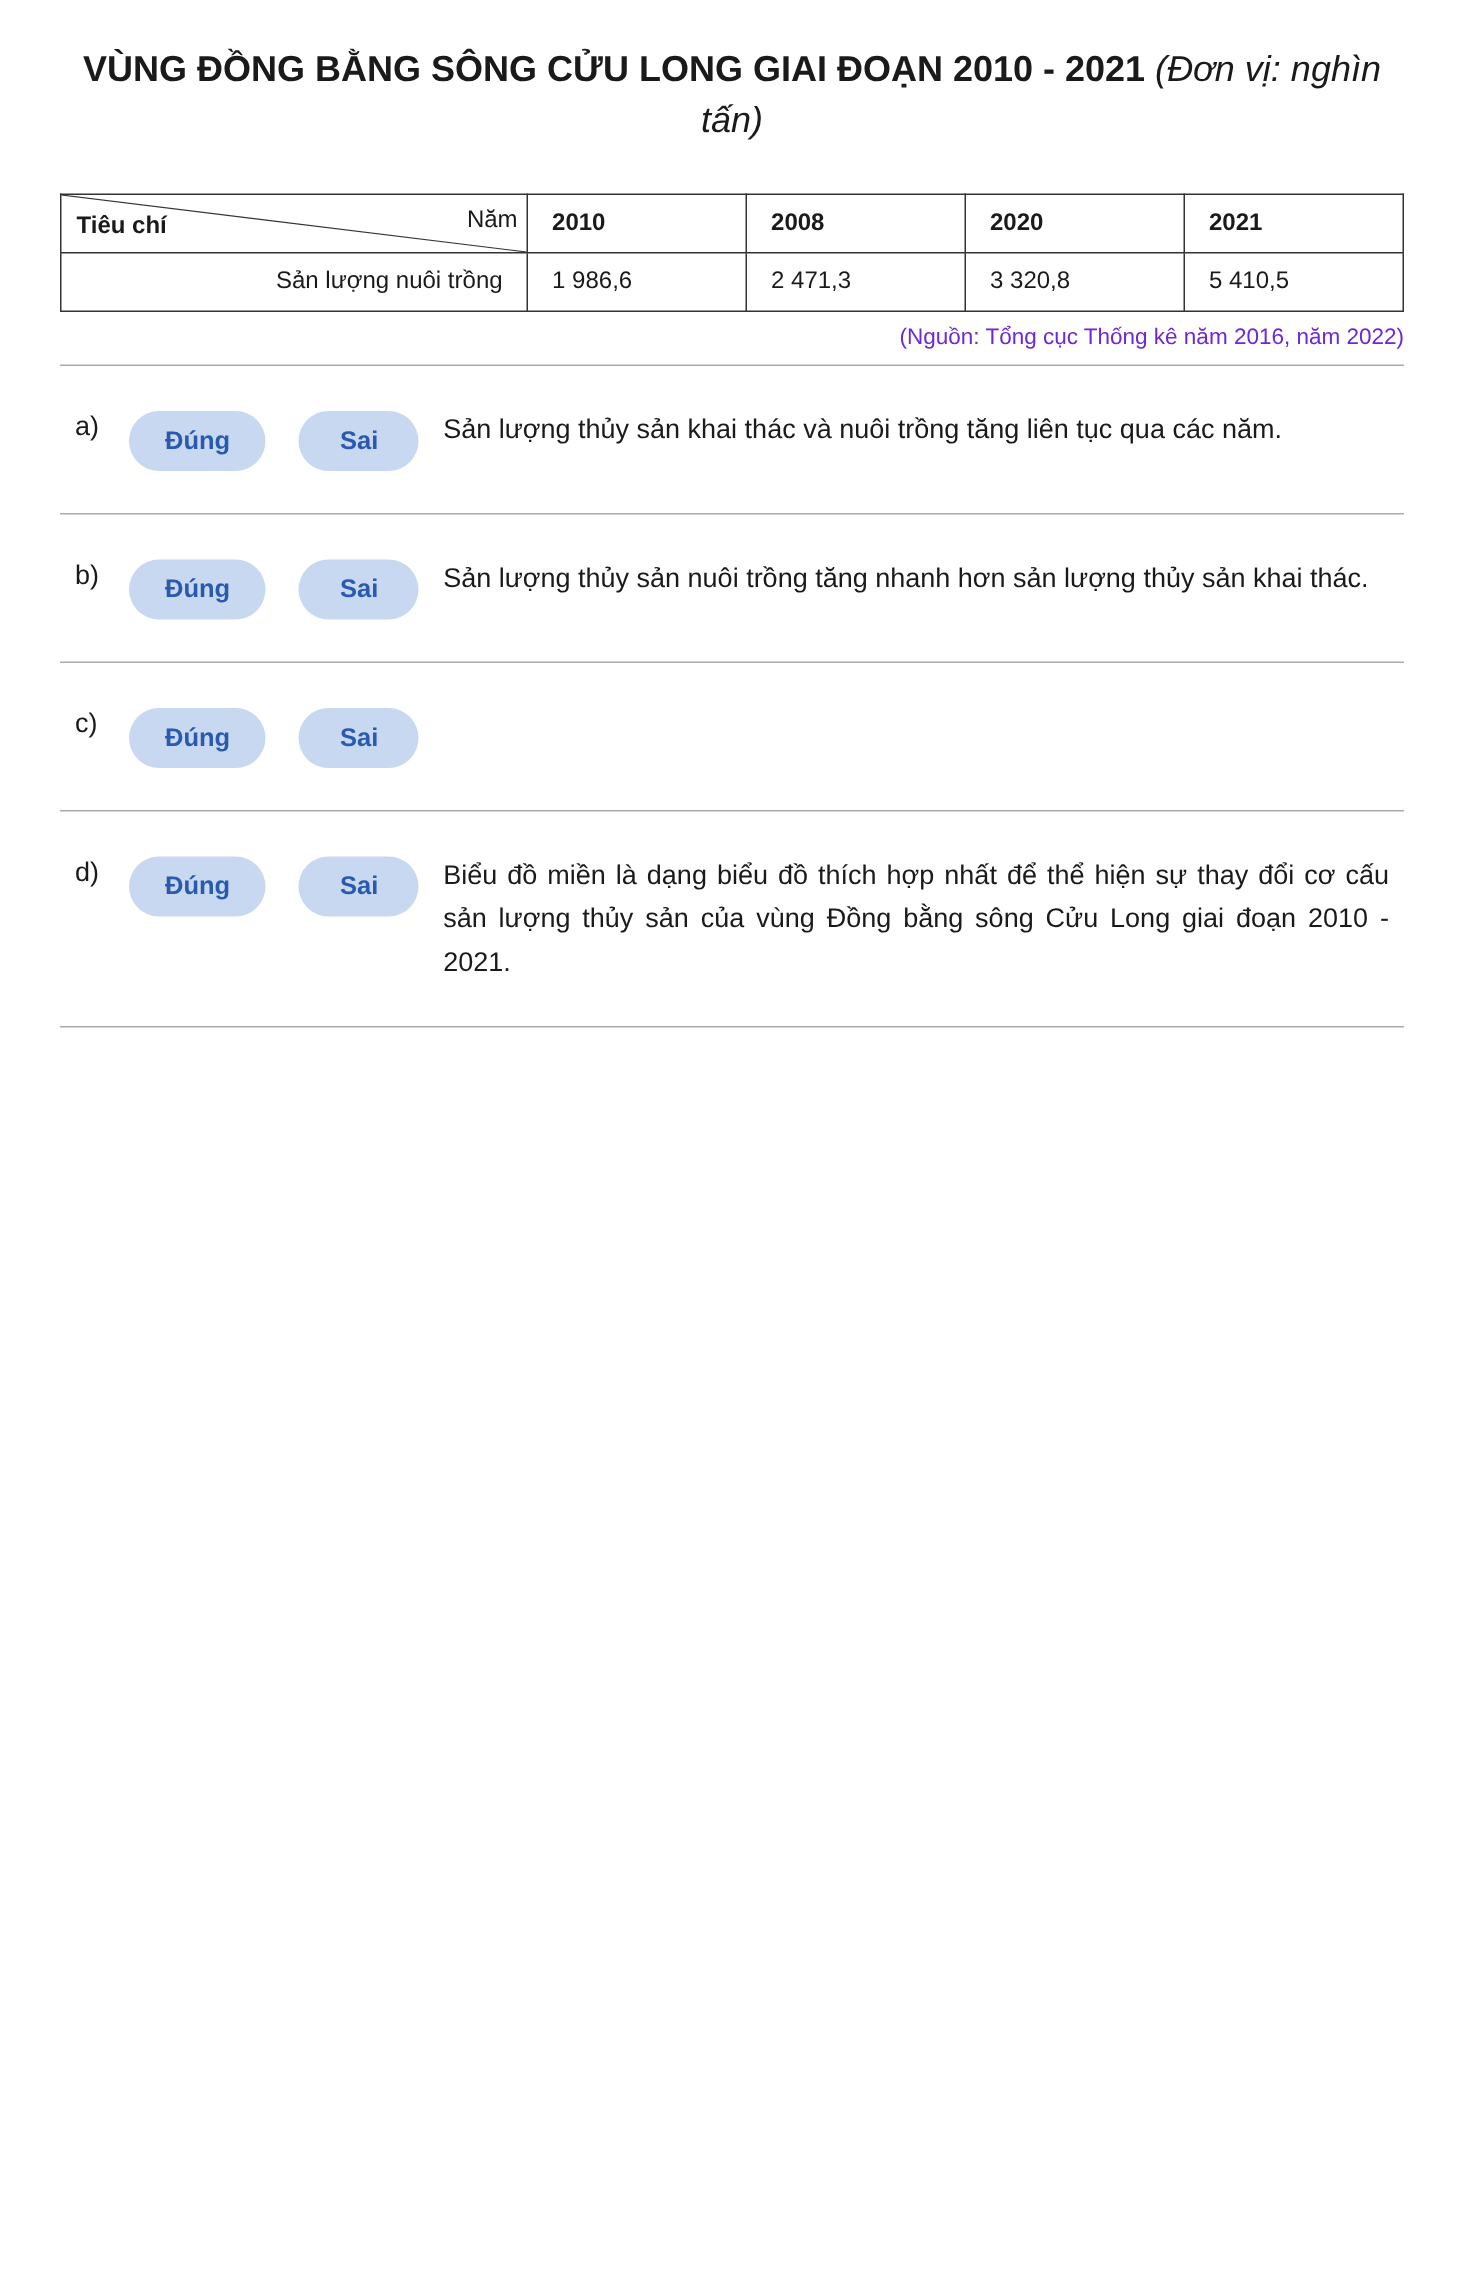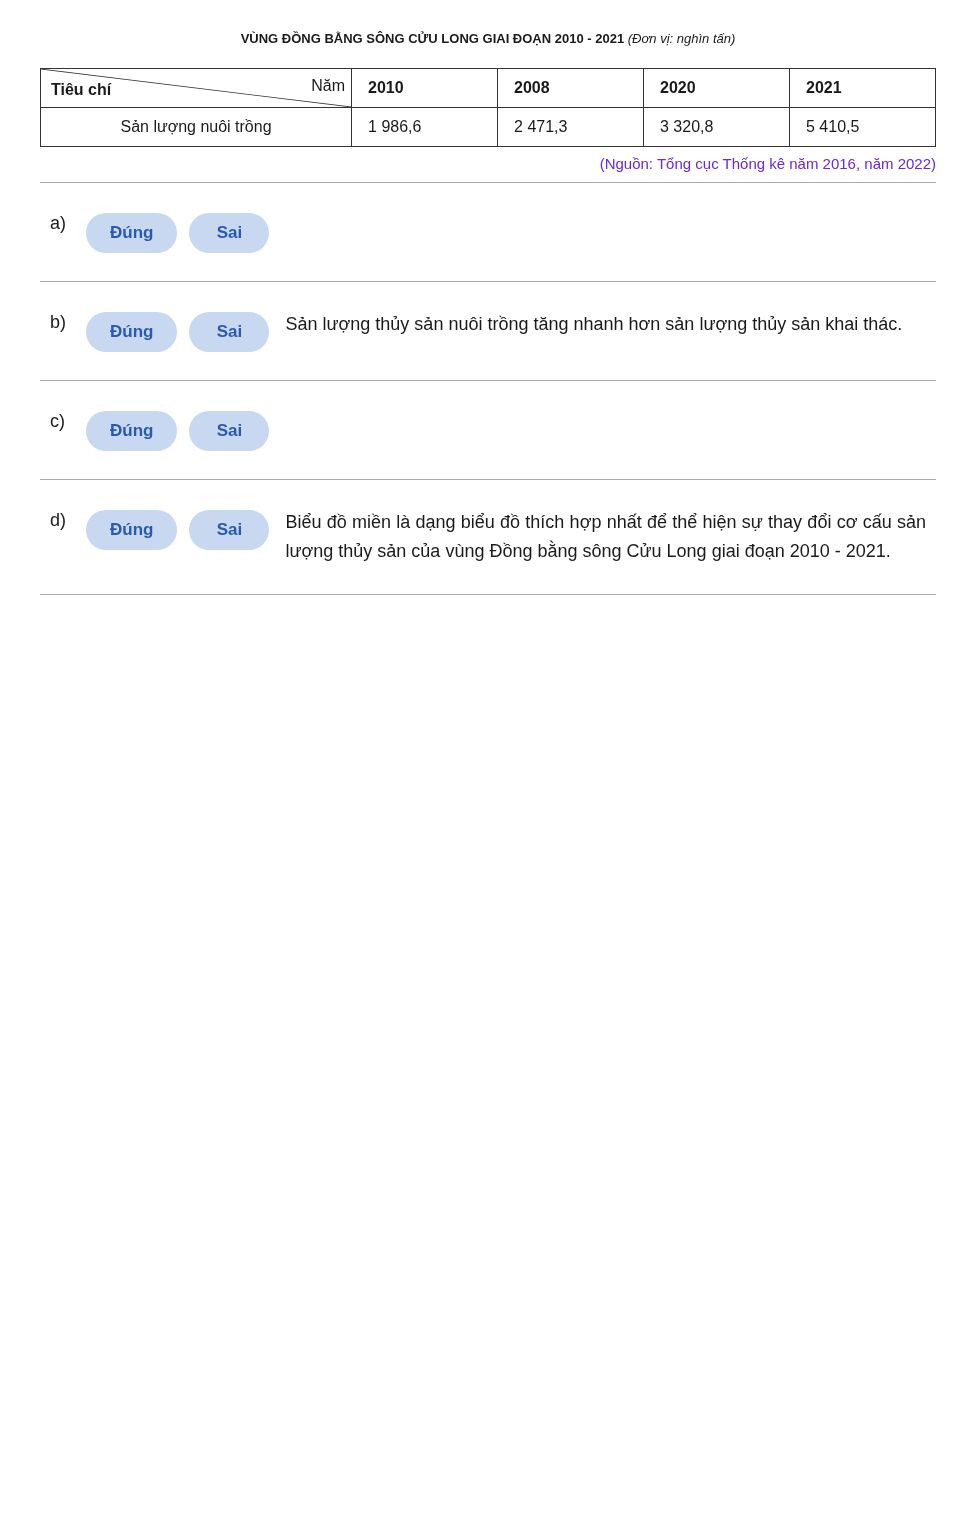--- a/index.html
+++ b/index.html
@@ -21,23 +21,23 @@
       width: 100%;
     }
 
     
     .table-section {
       margin-bottom: 10px;
     }
 
     .table-title {
       text-align: center;
-      font-size: 13px;
-      font-weight: bold;
-      margin-bottom: 20px;
+      font-size: 24px;
+      font-weight: bold;
+      margin-bottom: 32px;
       line-height: 1.4;
     }
 
     .table-title span.italic {
       font-style: italic;
       font-weight: normal;
     }
 
     .data-table {
       width: 100%;
@@ -122,21 +122,21 @@
     .qa-letter {
       font-size: 18px;
       font-weight: normal;
       min-width: 36px;
       padding-top: 2px;
     }
 
     .qa-buttons {
       display: flex;
       flex-direction: row;
-      gap: 12px;
+      gap: 22px;
       min-width: 180px;
       align-items: center;
       padding-top: 2px;
       justify-content: flex-end;
     }
 
     .btn-dung,
     .btn-sai {
       background-color: #c8d8f0;
       border: none;
@@ -152,21 +152,21 @@
 
     .qa-text {
       flex: 1;
       font-size: 18px;
       line-height: 1.6;
       padding-left: 16px;
       text-align: justify;
     }
 
     .data-table td:first-child {
-      text-align: center;
+      text-align: right;
     }
   </style>
 </head>
 <body>
 
 <div class="page-container">
 
   <div class="table-section">
     <div class="table-title">
       <span>VÙNG ĐỒNG BẰNG SÔNG CỬU LONG GIAI ĐOẠN 2010 - 2021</span>
@@ -206,20 +206,21 @@
   <hr class="section-divider">
 
   <div class="qa-section">
 
     <div class="qa-row">
       <span class="qa-letter">a)</span>
       <div class="qa-buttons">
         <button class="btn-dung">Đúng</button>
         <button class="btn-sai">Sai</button>
       </div>
+      <div class="qa-text">Sản lượng thủy sản khai thác và nuôi trồng tăng liên tục qua các năm.</div>
     </div>
 
     <div class="qa-row">
       <span class="qa-letter">b)</span>
       <div class="qa-buttons">
         <button class="btn-dung">Đúng</button>
         <button class="btn-sai">Sai</button>
       </div>
       <div class="qa-text">Sản lượng thủy sản nuôi trồng tăng nhanh hơn sản lượng thủy sản khai thác.</div>
     </div>

